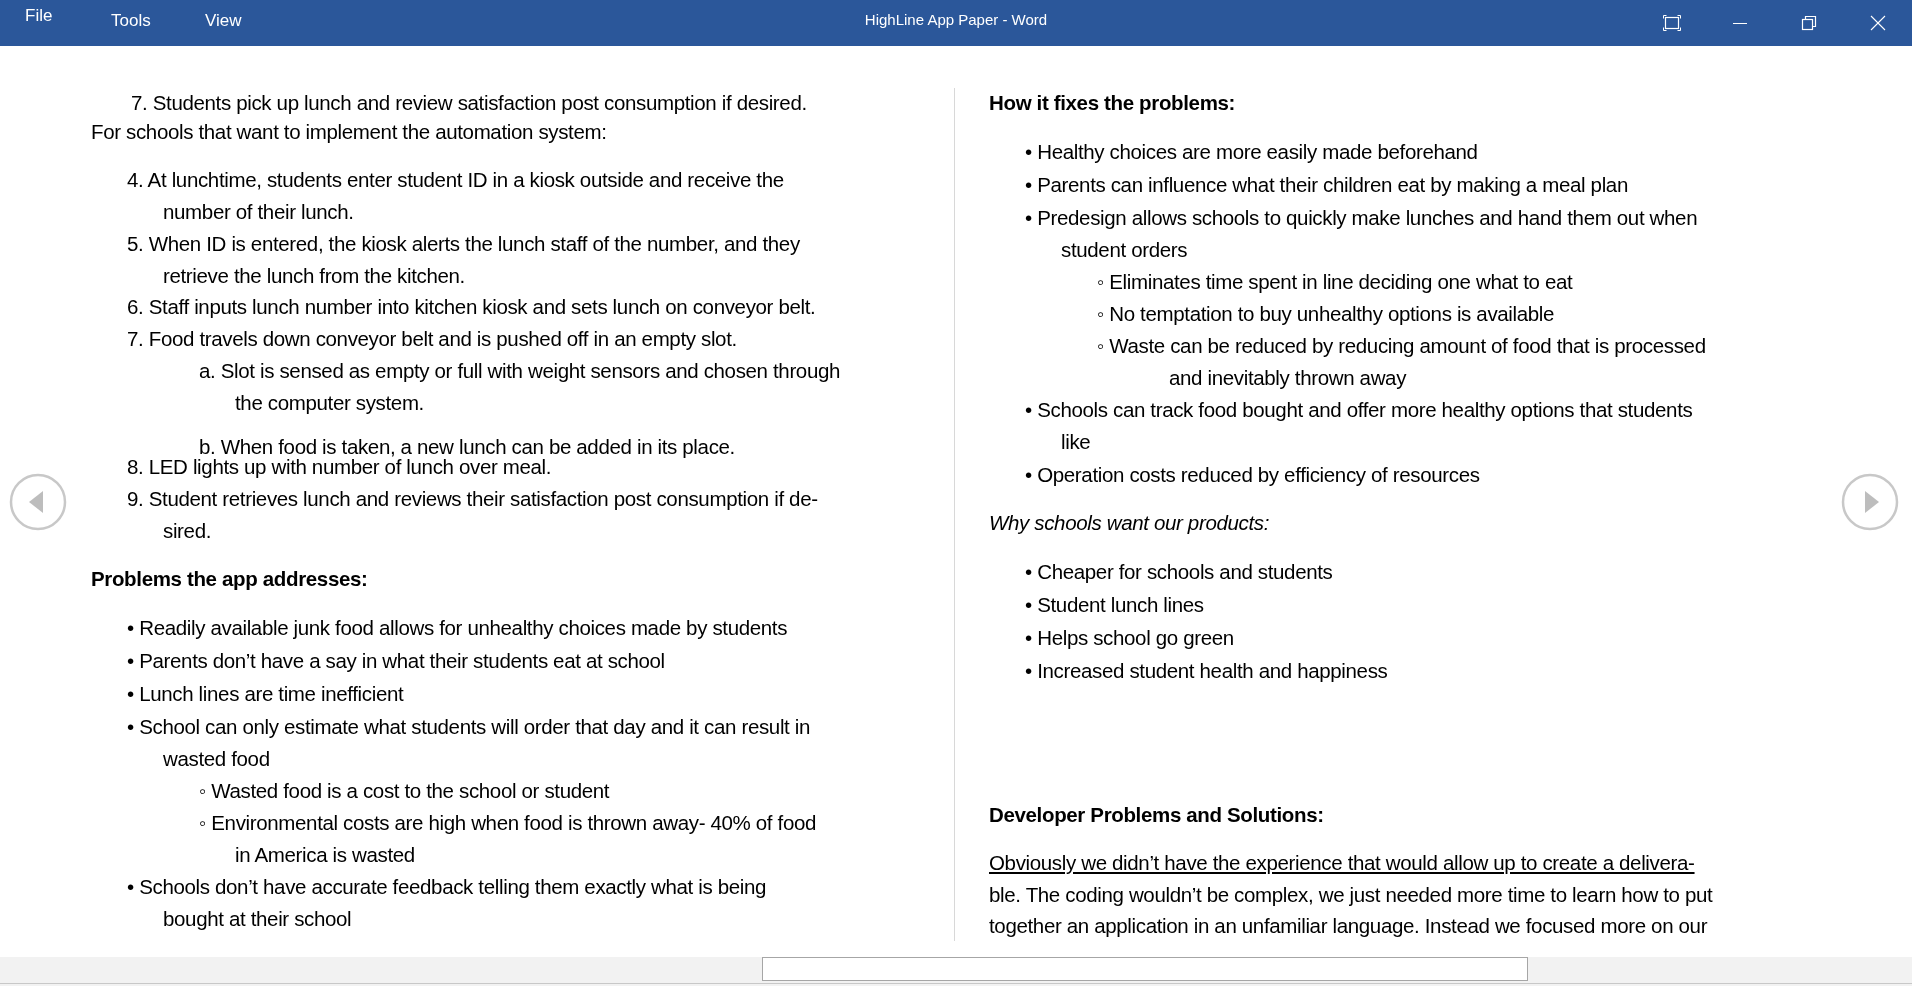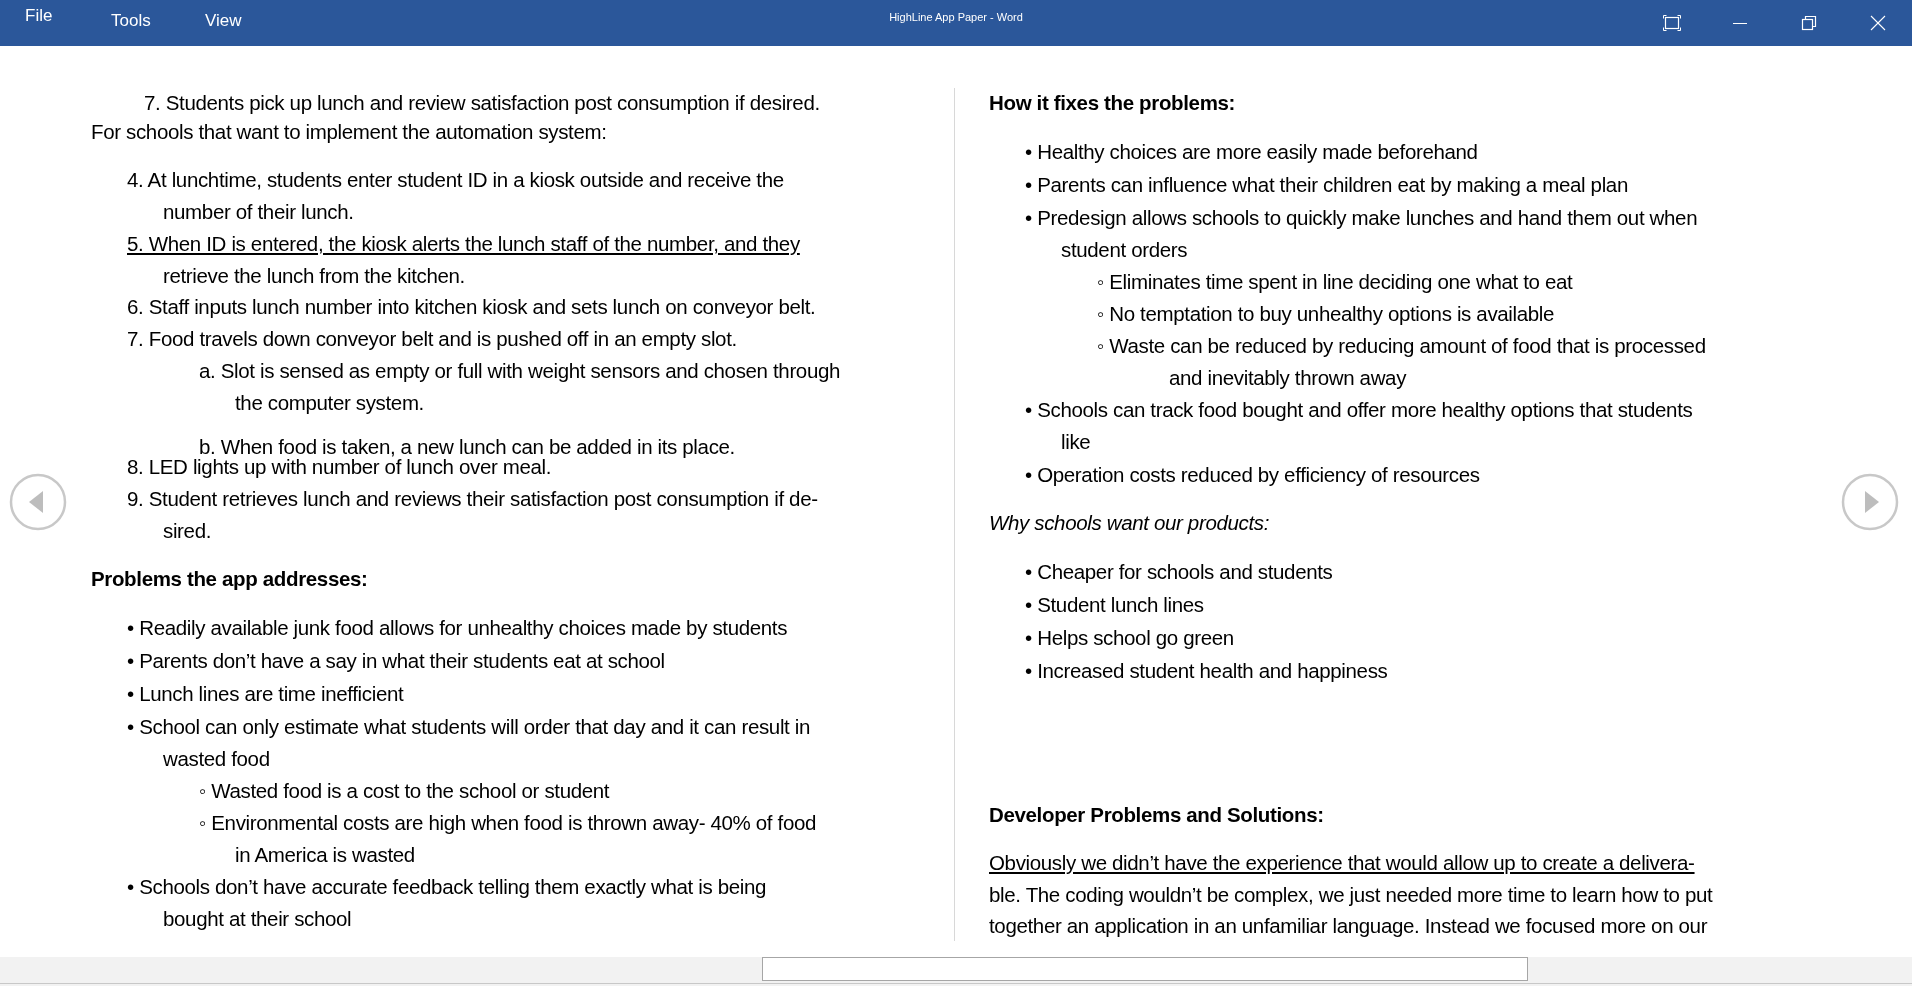--- a/index.html
+++ b/index.html
@@ -1,20 +1,20 @@
 <!DOCTYPE html>
 <html><head>
 <meta charset="utf-8">
 <style>
   html, body { margin:0; padding:0; }
   body { width:1912px; height:986px; position:relative; overflow:hidden; background:#ffffff;
          font-family:"Liberation Sans", sans-serif; color:#000; }
   .titlebar { position:absolute; left:0; top:0; width:1912px; height:46px; background:#2b579a; color:#fff; }
   .menu-item { position:absolute; top:6px; font-size:17px; color:#fff; cursor:pointer; }
-  .title { position:absolute; left:0; width:1912px; top:11px; text-align:center; font-size:11px; color:#fff; pointer-events:none; }
+  .title { position:absolute; left:0; width:1912px; top:11px; text-align:center; font-size:15px; color:#fff; pointer-events:none; }
   .title span { pointer-events:auto; }
   .winbtn { position:absolute; top:0; width:60px; height:46px; display:flex; align-items:center; justify-content:center; cursor:pointer; }
   .winbtn svg { display:block; }
   .doc { position:absolute; left:0; top:46px; width:1912px; height:911px; background:#fff; }
   .line { position:absolute; white-space:nowrap; font-size:20.5px; letter-spacing:-0.35px; line-height:24px; }
   .bold { font-weight:bold; }
   .divider { position:absolute; left:954px; top:88px; width:1px; height:853px; background:#d8d8d8; }
   .nav-arrow { position:absolute; width:58px; height:58px; cursor:pointer; }
   .bottom { position:absolute; left:0; top:957px; width:1912px; height:29px; background:#f2f2f2; }
   .hscroll { position:absolute; left:762px; top:957px; width:766px; height:24px; background:#fff; border:1px solid #a6a6a6; box-sizing:border-box; cursor:pointer; }
@@ -50,25 +50,25 @@
     <svg width="16" height="16" viewBox="0 0 16 16">
       <line x1="1" y1="1" x2="15" y2="15" stroke="#fff" stroke-width="1.1"></line>
       <line x1="15" y1="1" x2="1" y2="15" stroke="#fff" stroke-width="1.1"></line>
     </svg>
   </div>
 </div>
 
 <div class="doc"></div>
 
 <div>
-  <div class="line" style="left:144px;top:91px;">7. Students pick up lunch and review satisfaction post consumption if desired.</div>
+  <div class="line" style="left:131px;top:91px;">7. Students pick up lunch and review satisfaction post consumption if desired.</div>
   <div class="line" style="left:91px;top:120px;">For schools that want to implement the automation system:</div>
   <div class="line" style="left:127px;top:168px;">4. At lunchtime, students enter student ID in a kiosk outside and receive the</div>
   <div class="line" style="left:163px;top:200px;">number of their lunch.</div>
-  <div class="line" style="left:127px;top:232px;text-decoration:underline;">5. When ID is entered, the kiosk alerts the lunch staff of the number, and they</div>
+  <div class="line" style="left:127px;top:232px;">5. When ID is entered, the kiosk alerts the lunch staff of the number, and they</div>
   <div class="line" style="left:163px;top:264px;">retrieve the lunch from the kitchen.</div>
   <div class="line" style="left:127px;top:295px;">6. Staff inputs lunch number into kitchen kiosk and sets lunch on conveyor belt.</div>
   <div class="line" style="left:127px;top:327px;">7. Food travels down conveyor belt and is pushed off in an empty slot.</div>
   <div class="line" style="left:199px;top:359px;">a. Slot is sensed as empty or full with weight sensors and chosen through</div>
   <div class="line" style="left:235px;top:391px;">the computer system.</div>
   <div class="line" style="left:199px;top:435px;">b. When food is taken, a new lunch can be added in its place.</div>
   <div class="line" style="left:127px;top:455px;text-align:center;">8. LED lights up with number of lunch over meal.</div>
   <div class="line" style="left:127px;top:487px;">9. Student retrieves lunch and reviews their satisfaction post consumption if de-</div>
   <div class="line" style="left:163px;top:519px;">sired.</div>
   <div class="line bold" style="left:91px;top:567px;">Problems the app addresses:</div>

